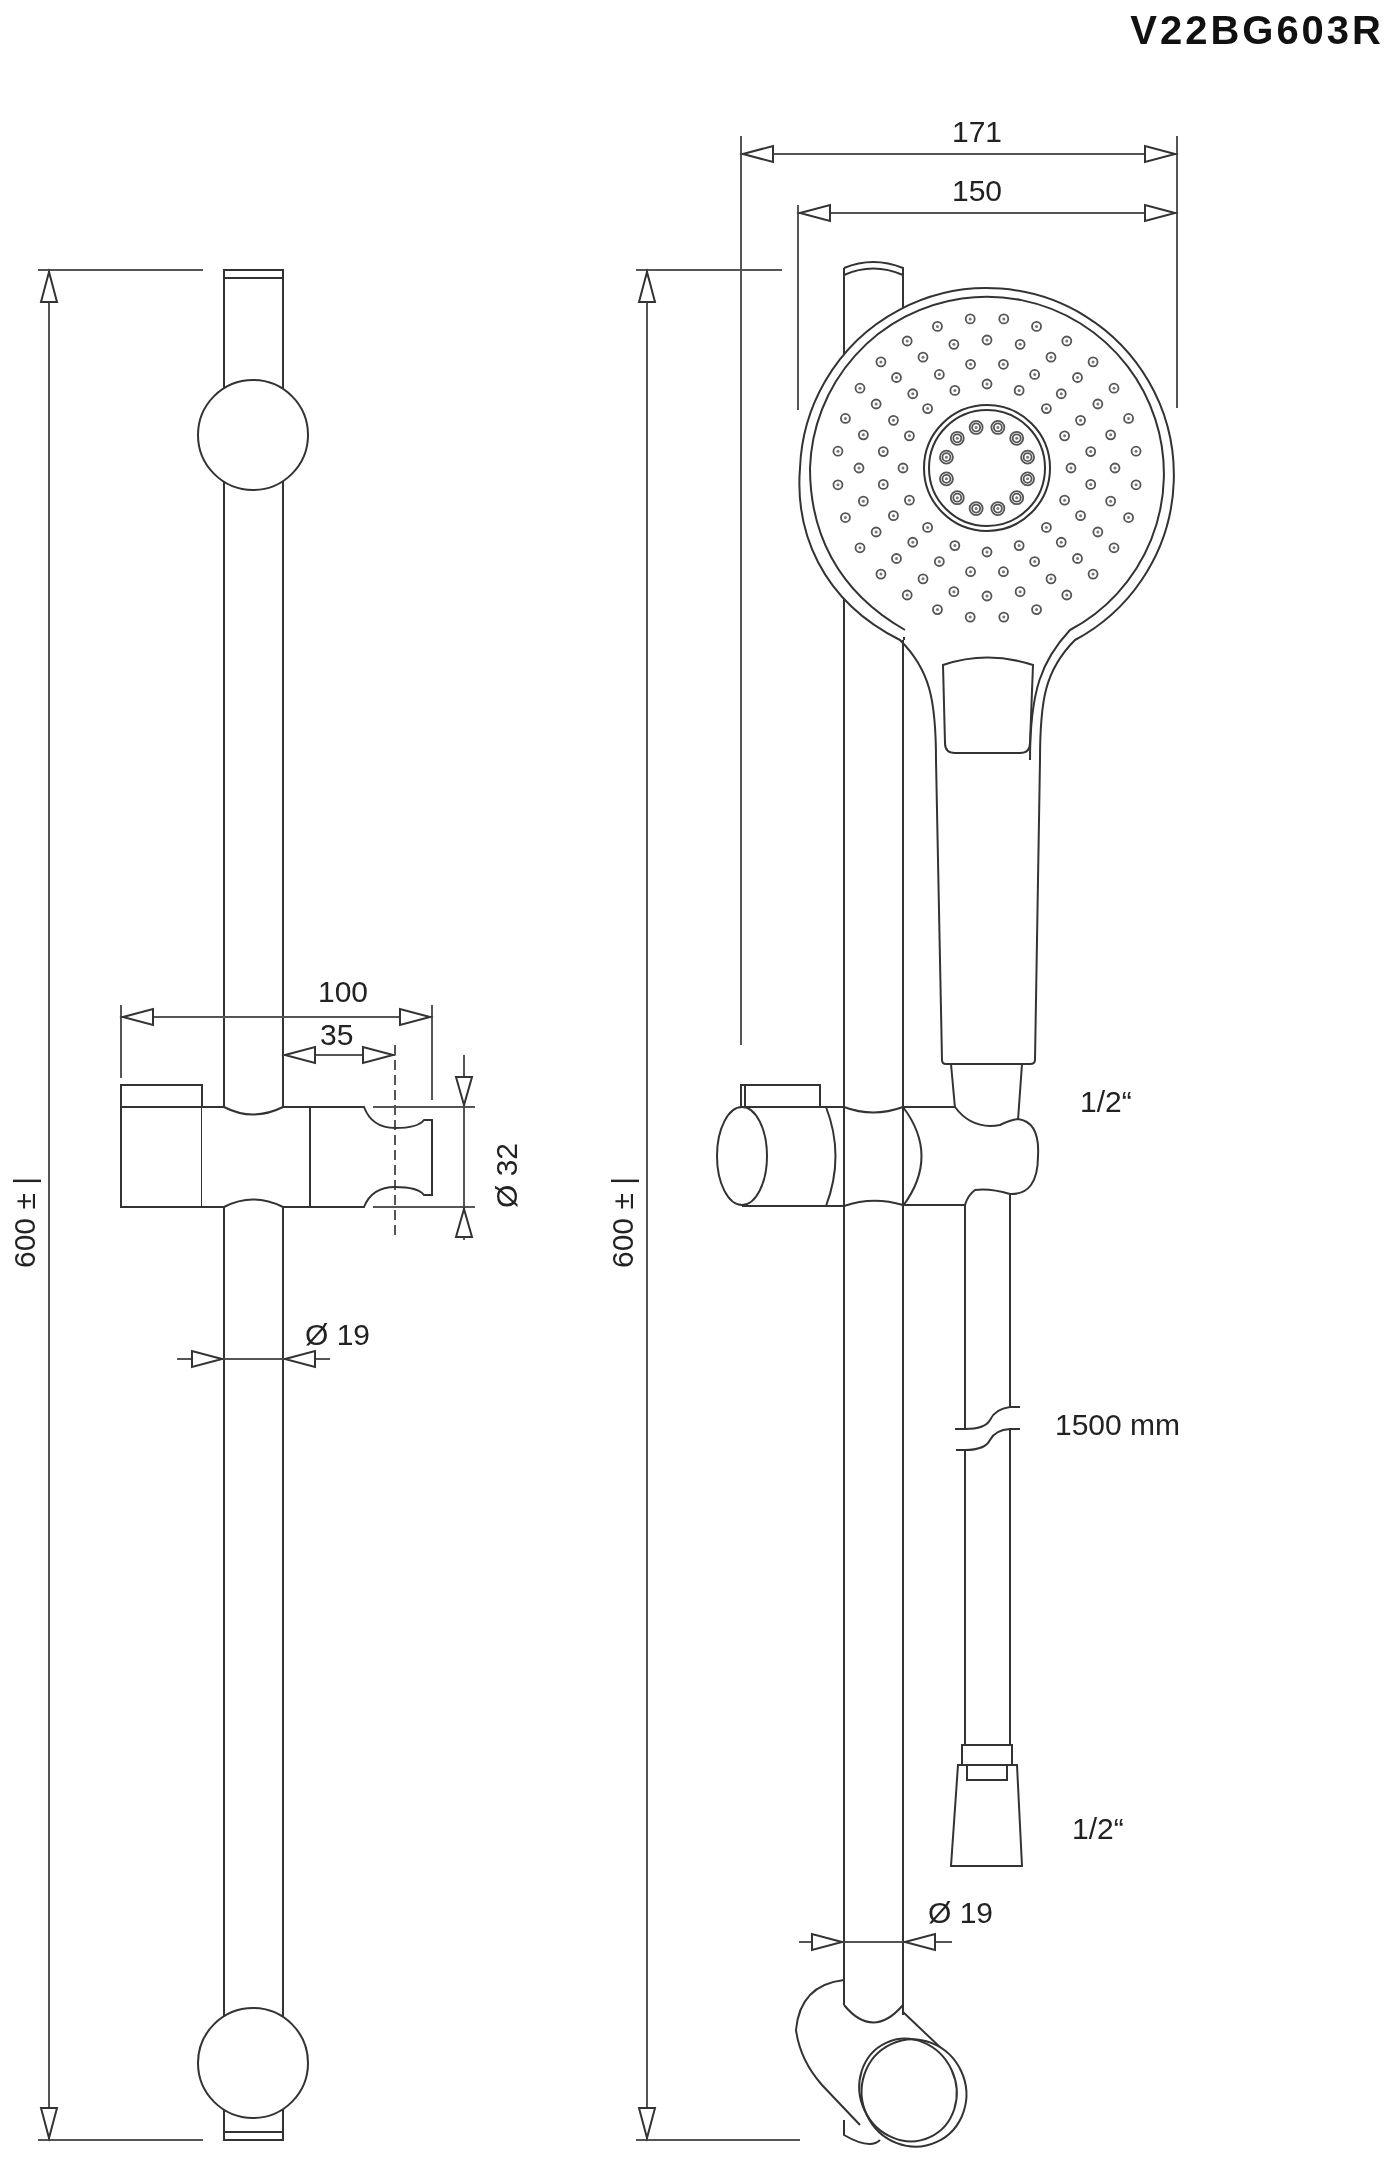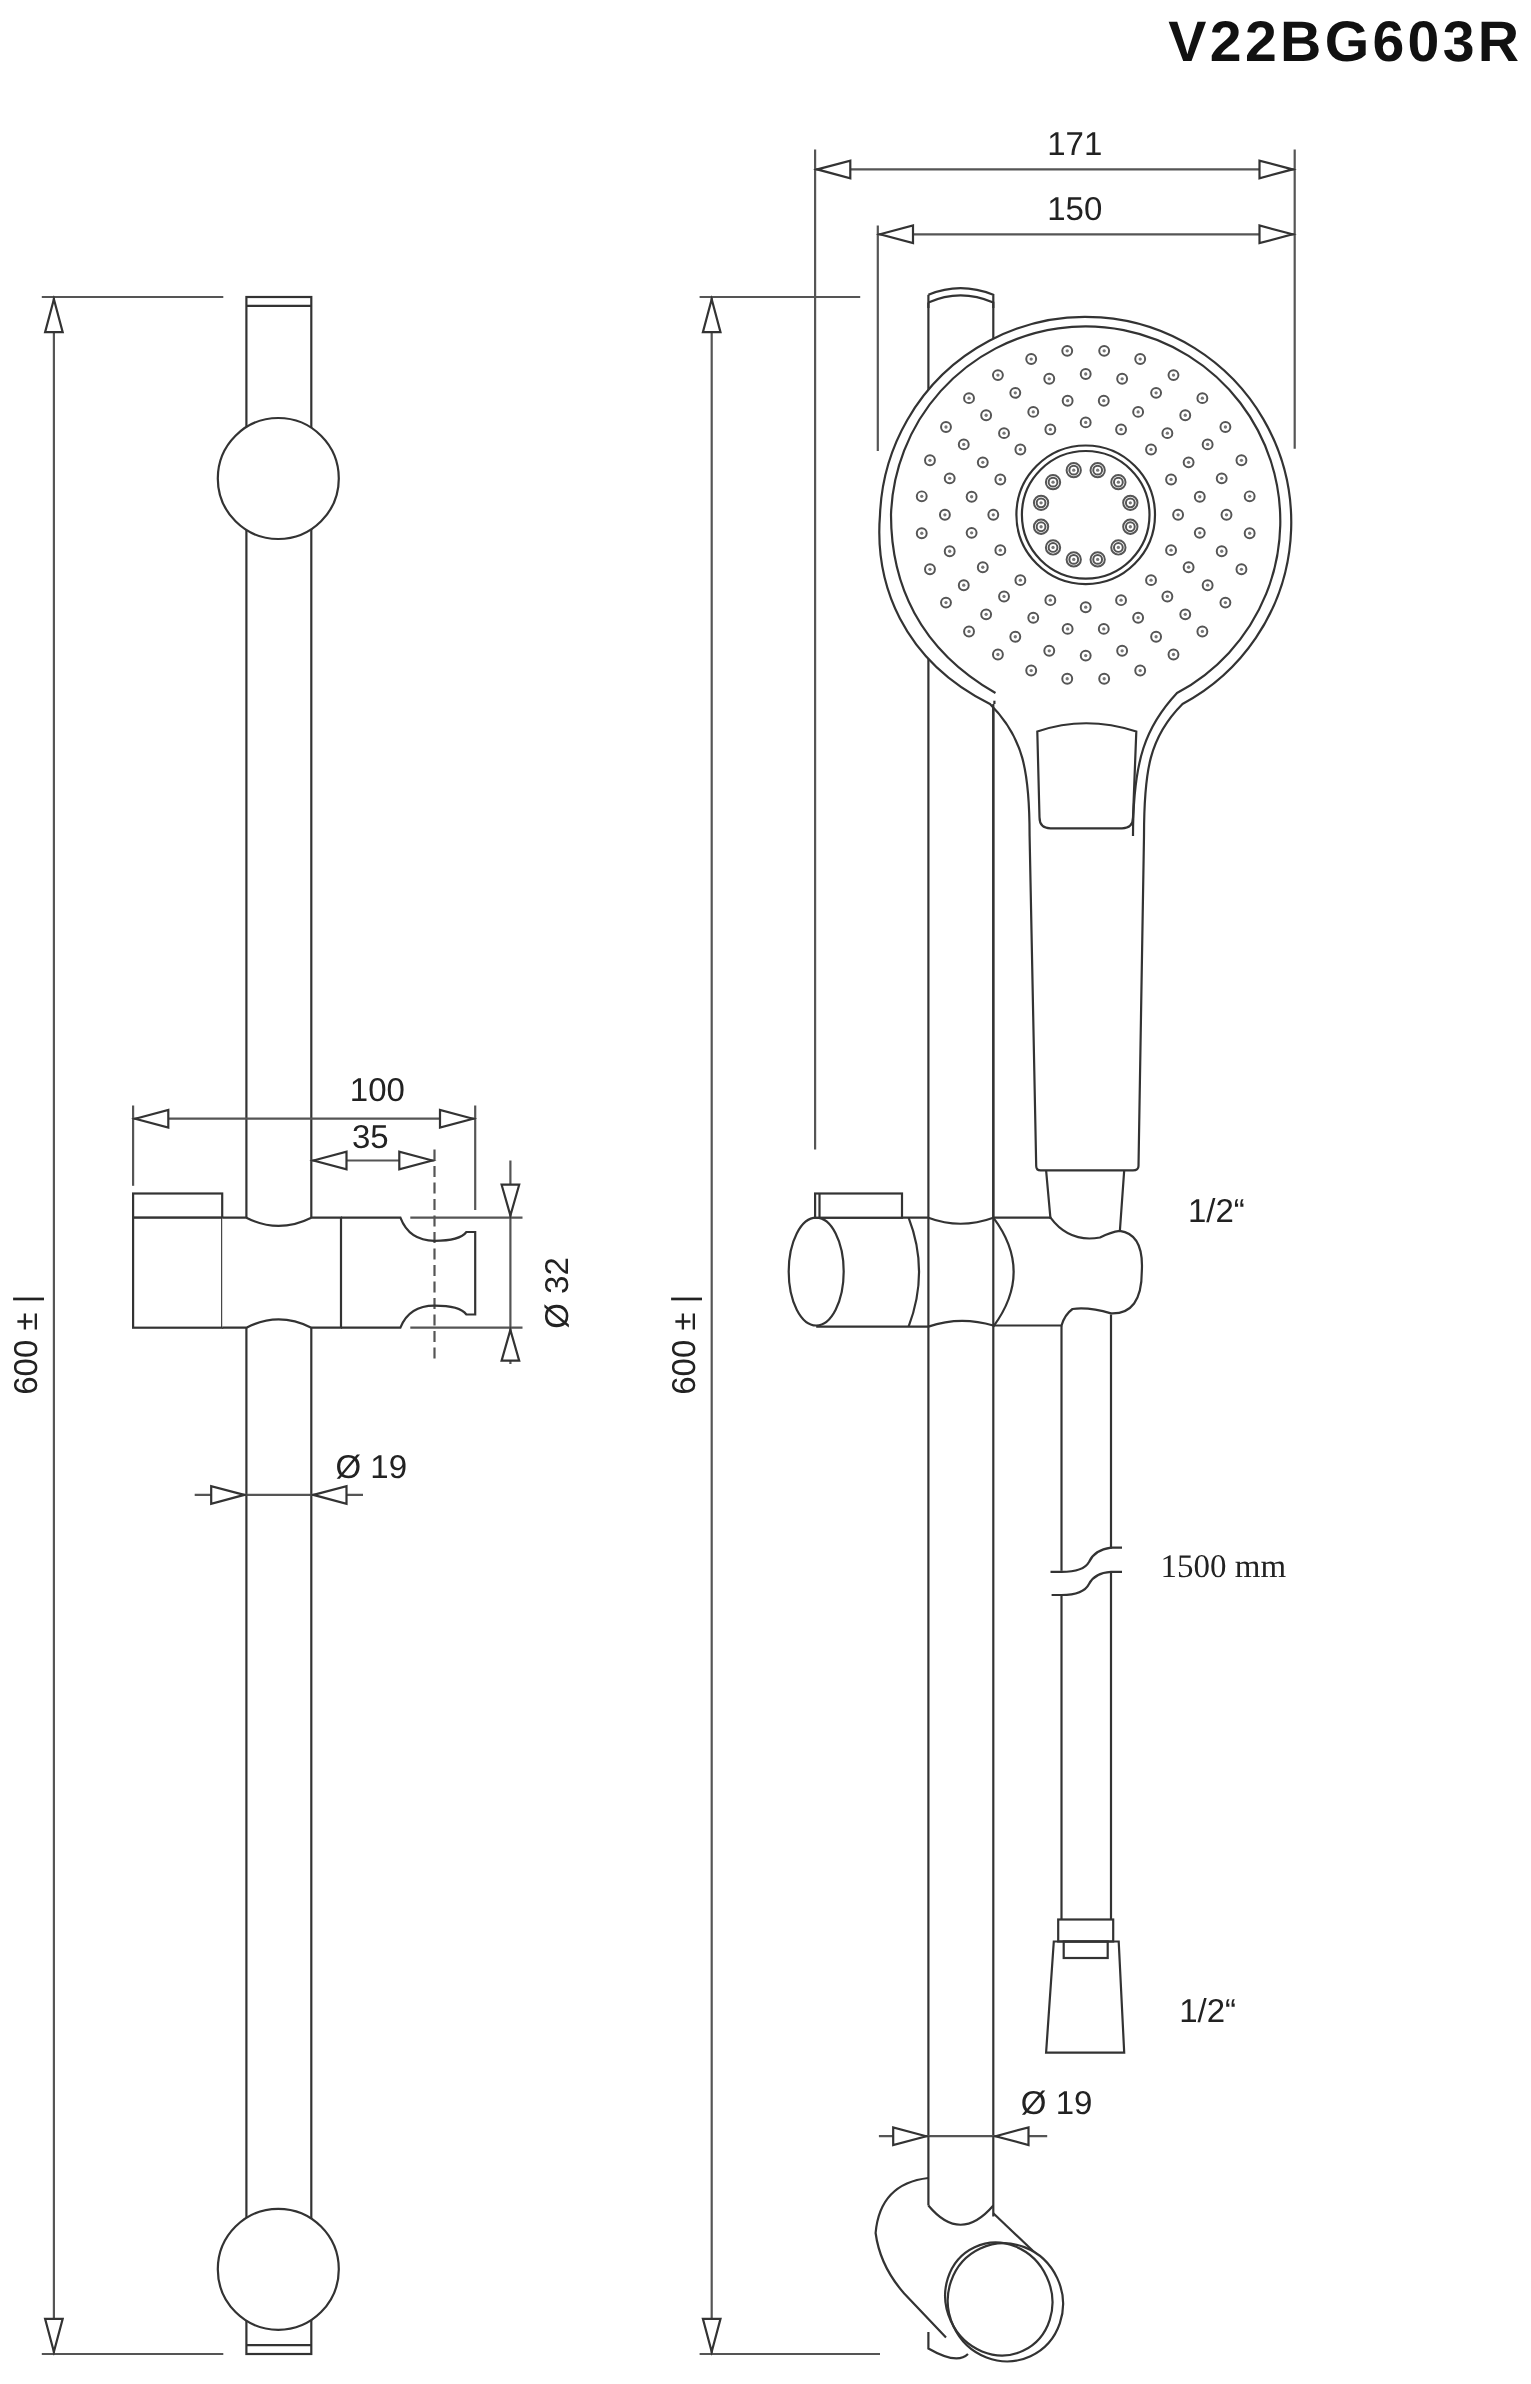--- a/index.html
+++ b/index.html
@@ -1,18 +1,18 @@
 <!DOCTYPE html>
 <html><head>
 <meta charset="utf-8">
 <style>
   html, body { margin:0; padding:0; background:#ffffff; }
   body { width:1392px; height:2167px; position:relative; overflow:hidden; font-family:"Liberation Sans", sans-serif; }
   #drawing { position:absolute; left:0; top:0; }
-  .title { position:absolute; right:8px; top:8px; font-family:"Liberation Sans", sans-serif; font-weight:bold; font-size:52px; letter-spacing:3px; color:#111; }
+  .title { position:absolute; right:8px; top:8px; font-family:"Liberation Sans", sans-serif; font-weight:bold; font-size:40px; letter-spacing:3px; color:#111; }
   .lbl { position:absolute; font-family:"Liberation Sans", sans-serif; font-size:30px; color:#222; white-space:nowrap; }
   .rot { transform-origin:left top; transform:rotate(-90deg); }
   svg .ln { stroke:#333; stroke-width:2; fill:none; }
   svg .dim { stroke:#555; stroke-width:2; fill:none; }
   svg .arrow { stroke:#333; stroke-width:2; fill:#fff; }
   svg .hole { stroke:#555; stroke-width:1.8; fill:#fff; }
   svg .holeC { fill:#777; }
 </style>
 </head>
 <body>
@@ -355,15 +355,15 @@
 <div class="lbl" style="left:318px;top:975px;">100</div>
 <div class="lbl" style="left:320px;top:1018px;">35</div>
 <div class="lbl rot" style="left:490px;top:1208px;">Ø 32</div>
 <div class="lbl" style="left:305px;top:1318px;">Ø 19</div>
 <div class="lbl rot" style="left:8px;top:1268px;">600 ± |</div>
 
 <div class="lbl rot" style="left:606px;top:1268px;">600 ± |</div>
 <div class="lbl" style="left:952px;top:115px;">171</div>
 <div class="lbl" style="left:952px;top:174px;">150</div>
 <div class="lbl" style="left:1080px;top:1085px;">1/2“</div>
-<div class="lbl" style="left:1055px;top:1408px;font-family:Liberation Serif, serif;">1500 mm</div>
+<div class="lbl" style="left:1055px;top:1408px;">1500 mm</div>
 <div class="lbl" style="left:1072px;top:1812px;">1/2“</div>
 <div class="lbl" style="left:928px;top:1896px;">Ø 19</div>
 
 </body></html>

